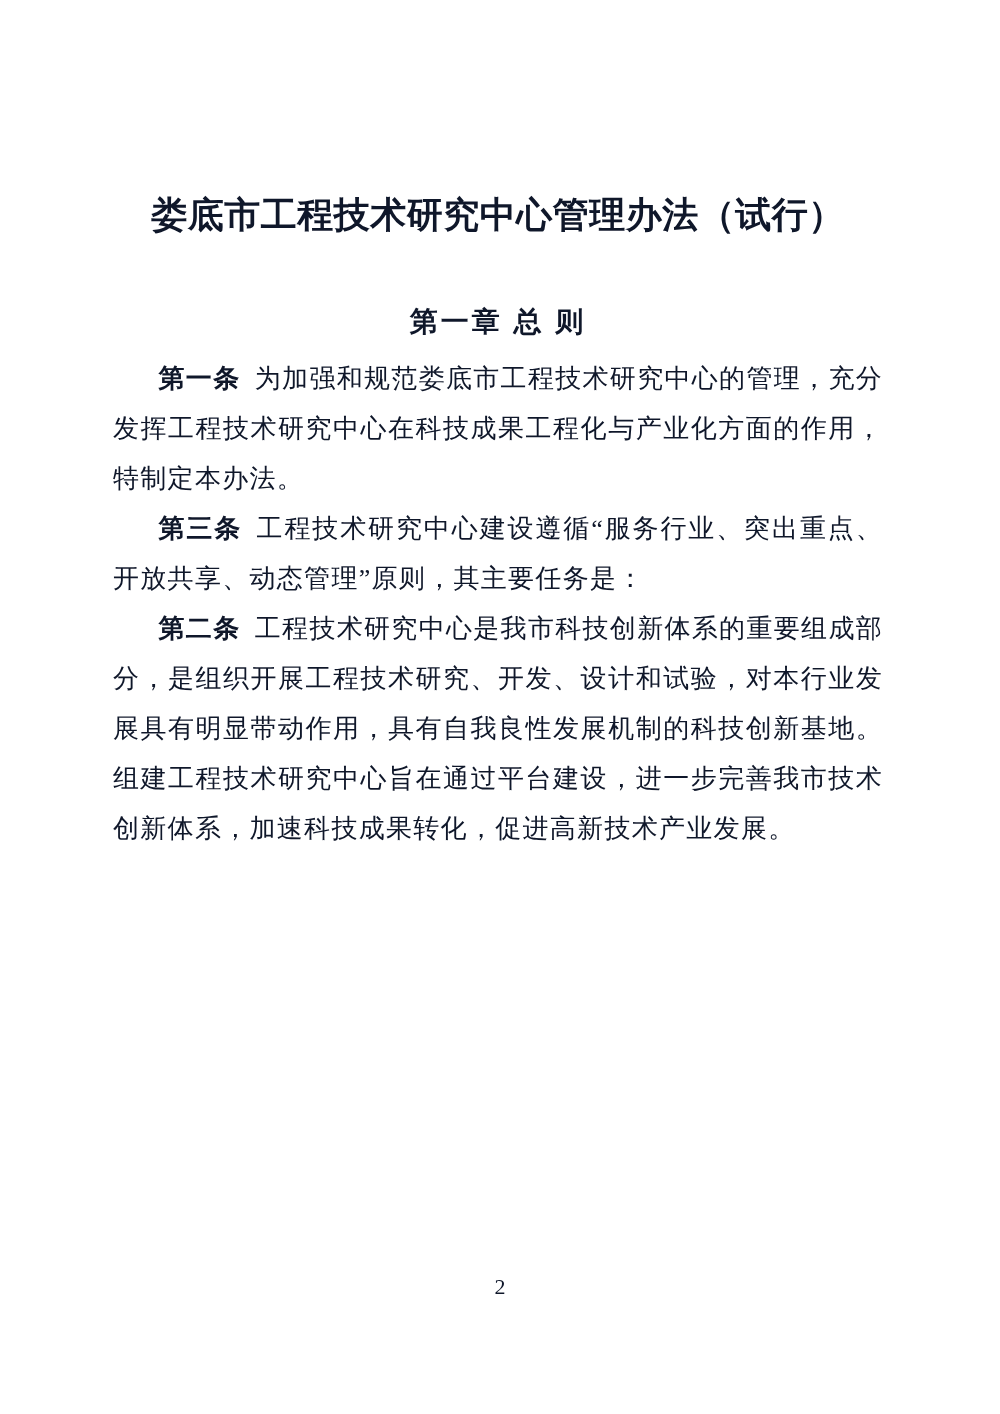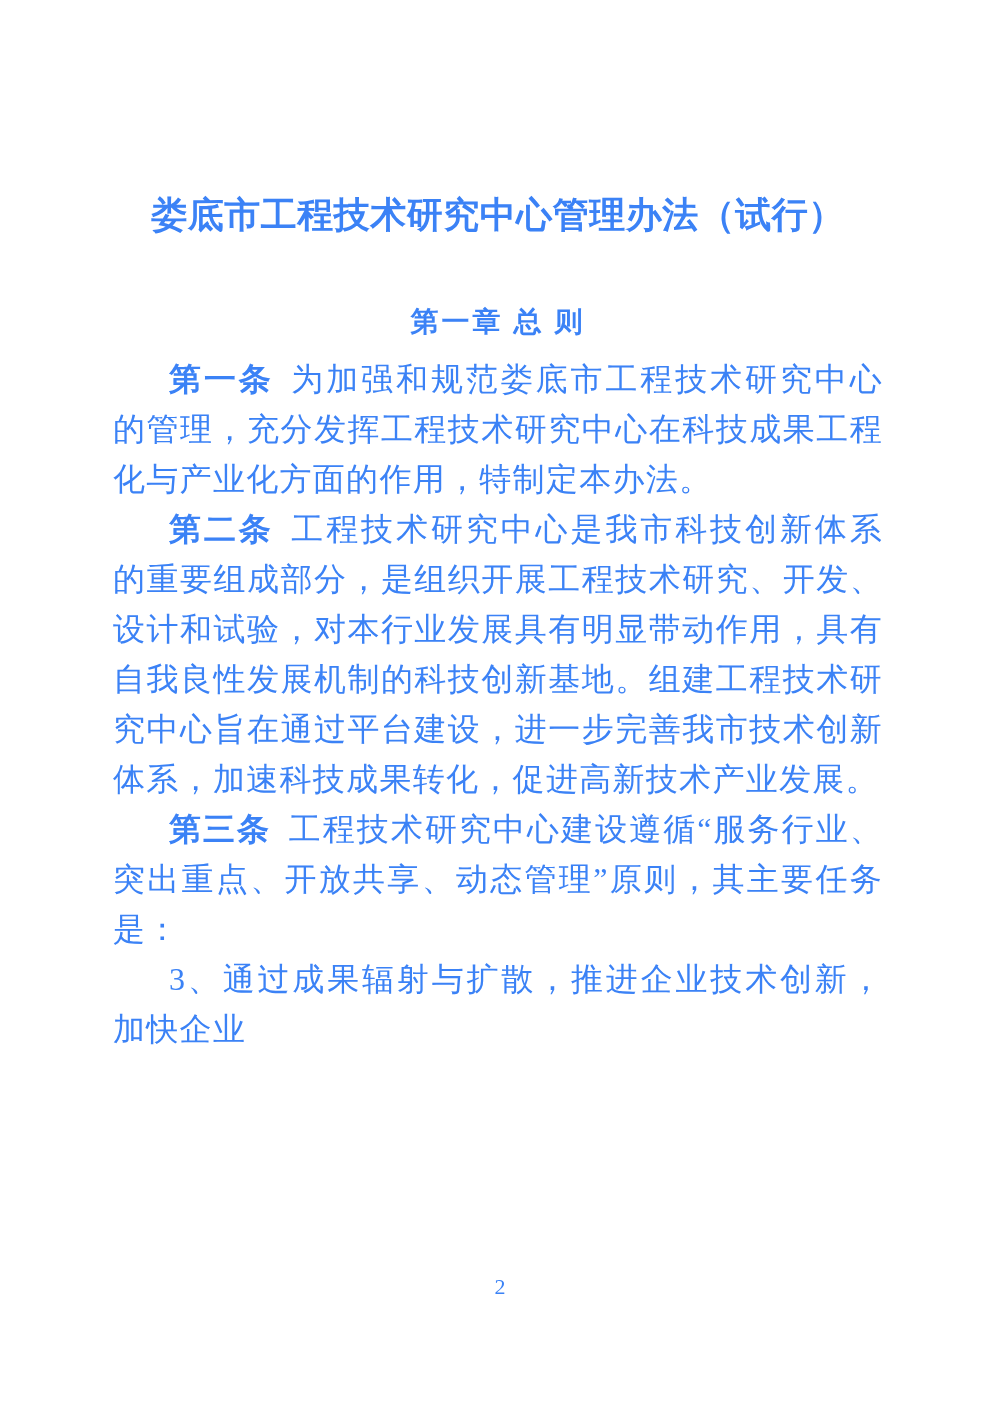--- a/index.html
+++ b/index.html
@@ -6,21 +6,21 @@
     margin: 0;
     padding: 0;
     background: #ffffff;
   }
   .page {
     position: relative;
     width: 1000px;
     height: 1414px;
     margin: 0 auto;
     background: #ffffff;
-    color: #3b82f6;
+    color: #0f172a;
     box-sizing: border-box;
     padding-top: 190px;
     font-family: "Liberation Serif", serif;
     overflow: hidden;
   }
   .content {
     margin-left: 113px;
     width: 770px;
   }
   .doc-title {
@@ -31,25 +31,25 @@
     letter-spacing: 0.5px;
     white-space: nowrap;
   }
   .chapter-heading {
     margin-top: 62px;
     font-size: 28px;
     line-height: 40px;
     font-weight: 700;
     text-align: center;
     letter-spacing: 3px;
-    font-family: Liberation Serif, serif;
+    font-family: Liberation Sans, sans-serif;
   }
   .body-text {
     margin-top: 12px;
-    font-size: 32px;
+    font-size: 26px;
     line-height: 50px;
     text-align: justify;
     letter-spacing: 1.3px;
   }
   .body-text p {
     margin: 0;
     padding: 0;
     text-indent: 1.75em;
   }
   .article-label {
@@ -74,25 +74,24 @@
   <div class="content">
 
     <div class="doc-title">娄底市工程技术研究中心管理办法（试行）</div>
 
     <div class="chapter-heading">第一章 总 则</div>
 
     <div class="body-text">
 
       <p><span class="article-label">第一条</span><span class="article-text">为加强和规范娄底市工程技术研究中心的管理，充分发挥工程技术研究中心在科技成果工程化与产业化方面的作用，特制定本办法。</span></p>
 
+      <p><span class="article-label">第三条</span><span class="article-text">工程技术研究中心建设遵循“服务行业、突出重点、开放共享、动态管理”原则，其主要任务是：</span></p>
+
       <p><span class="article-label">第二条</span><span class="article-text">工程技术研究中心是我市科技创新体系的重要组成部分，是组织开展工程技术研究、开发、设计和试验，对本行业发展具有明显带动作用，具有自我良性发展机制的科技创新基地。组建工程技术研究中心旨在通过平台建设，进一步完善我市技术创新体系，加速科技成果转化，促进高新技术产业发展。</span></p>
-
-      <p><span class="article-label">第三条</span><span class="article-text">工程技术研究中心建设遵循“服务行业、突出重点、开放共享、动态管理”原则，其主要任务是：</span></p>
 
 
 
-      <p><span class="article-text">3、通过成果辐射与扩散，推进企业技术创新，加快企业</span></p>
 
     </div>
   </div>
 
   <div class="page-number">2</div>
 </div>
 
 </body></html>

